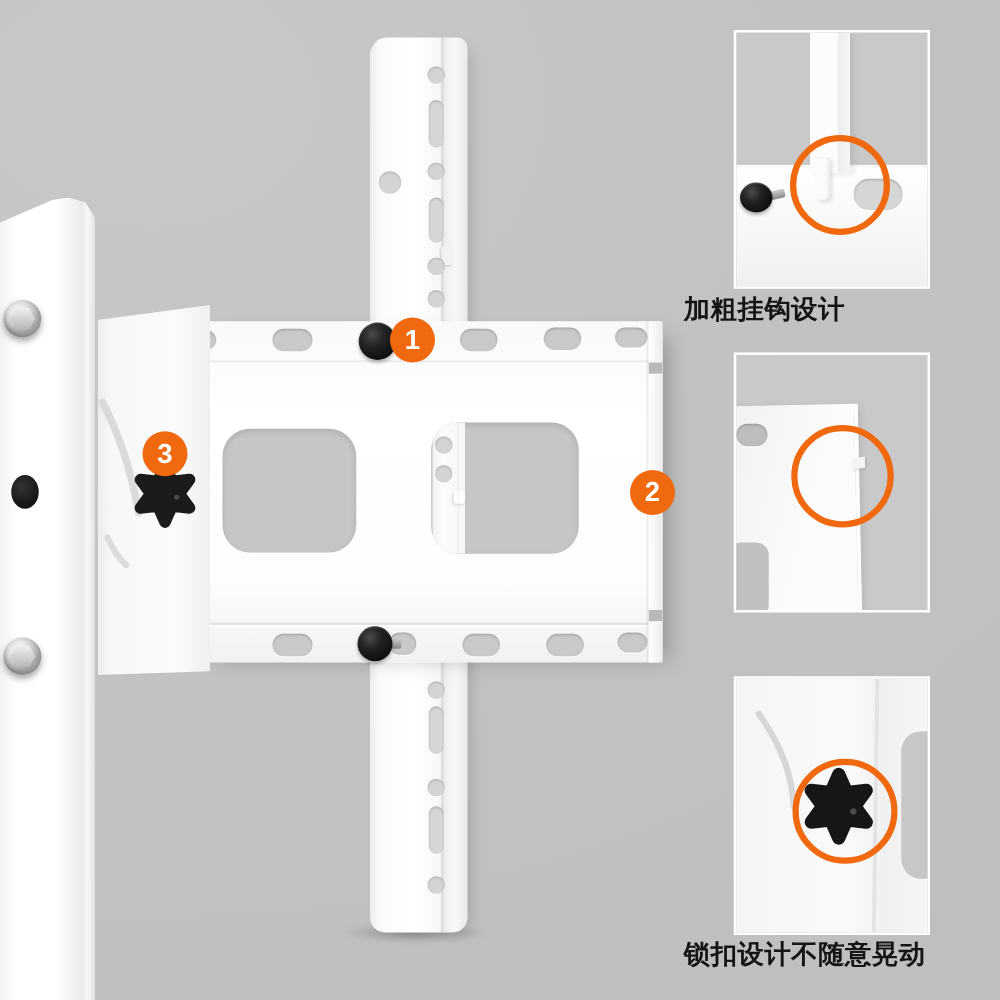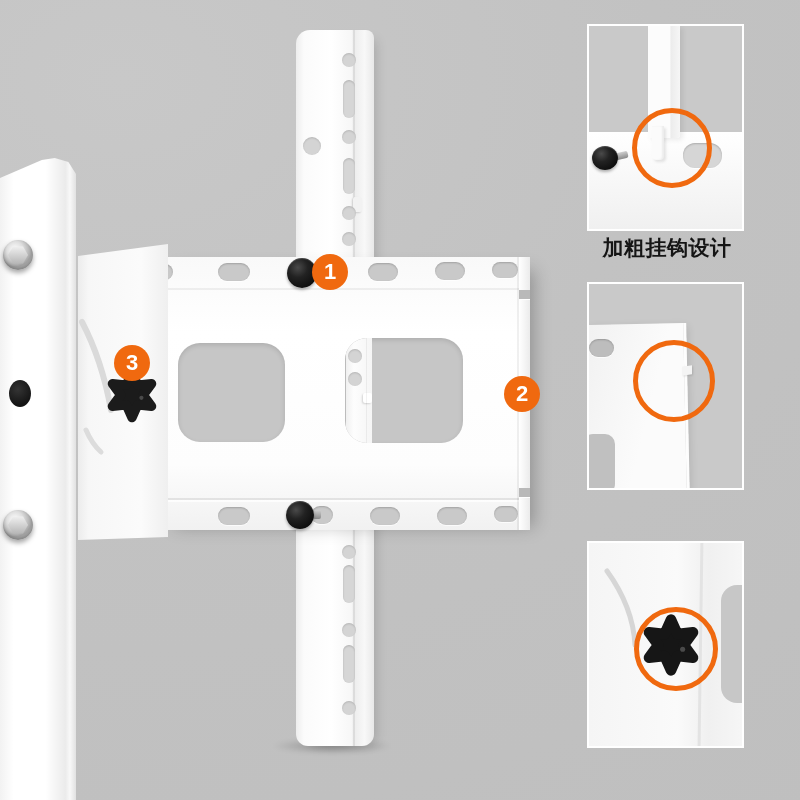--- a/index.html
+++ b/index.html
@@ -46,21 +46,21 @@
          display:flex;align-items:center;justify-content:center;
          font-size:22px;font-weight:700;z-index:6;}
   .rail-shadow{left:272px;top:738px;width:120px;height:16px;z-index:0;
          background:radial-gradient(ellipse at center,rgba(0,0,0,0.28),rgba(0,0,0,0) 70%);
          filter:blur(2px);}
   
   .card{width:153px;height:203px;border:2px solid #ffffff;left:587px;z-index:10;
         overflow:hidden;background:#c9c9c9;}
   .card3bg{background:linear-gradient(90deg,#f5f5f5 0%,#fafafa 58%,#f0f0f0 78%,#f6f6f6 100%);}
   .ocircle{border:5px solid #f0690f;border-radius:50%;background:transparent;}
-  .caption{left:547px;width:240px;text-align:center;font-size:21px;font-weight:700;
+  .caption{left:547px;width:240px;text-align:left;font-size:21px;font-weight:700;
            color:#151515;letter-spacing:0.5px;z-index:10;line-height:24px;}
 </style>
 </head>
 <body>
 
 <div class="stage">
 
   <div class="abs rail-shadow"></div>
 
   <div class="abs rail">
@@ -173,14 +173,15 @@
     <div class="abs" style="left:132px;top:42px;width:40px;height:118px;background:#c7c7c7;border-radius:16px 0 0 16px"></div>
     <svg class="abs" style="left:8px;top:20px" width="50" height="90" viewBox="0 0 50 90">
       <path d="M10,8 Q36,44 38,82" stroke="#d6d6d6" stroke-width="5" fill="none" stroke-linecap="round"></path>
     </svg>
     <svg class="abs" style="left:46px;top:66px" width="72" height="72" viewBox="-34 -34 68 68">
       <polygon points="0,-24 6,-10.4 20.8,-12 12,0 20.8,12 6,10.4 0,24 -6,10.4 -20.8,12 -12,0 -20.8,-12 -6,-10.4" fill="#161616" stroke="#161616" stroke-width="10" stroke-linejoin="round"></polygon>
       <circle cx="11" cy="4" r="2.4" fill="#4a4a4a"></circle>
     </svg>
     <div class="abs ocircle" style="left:45px;top:64px;width:74px;height:74px"></div>
   </div>
+  <div class="abs caption" style="top:752px">锁扣设计不随意晃动</div>
 
 </div>
 
 </body></html>

